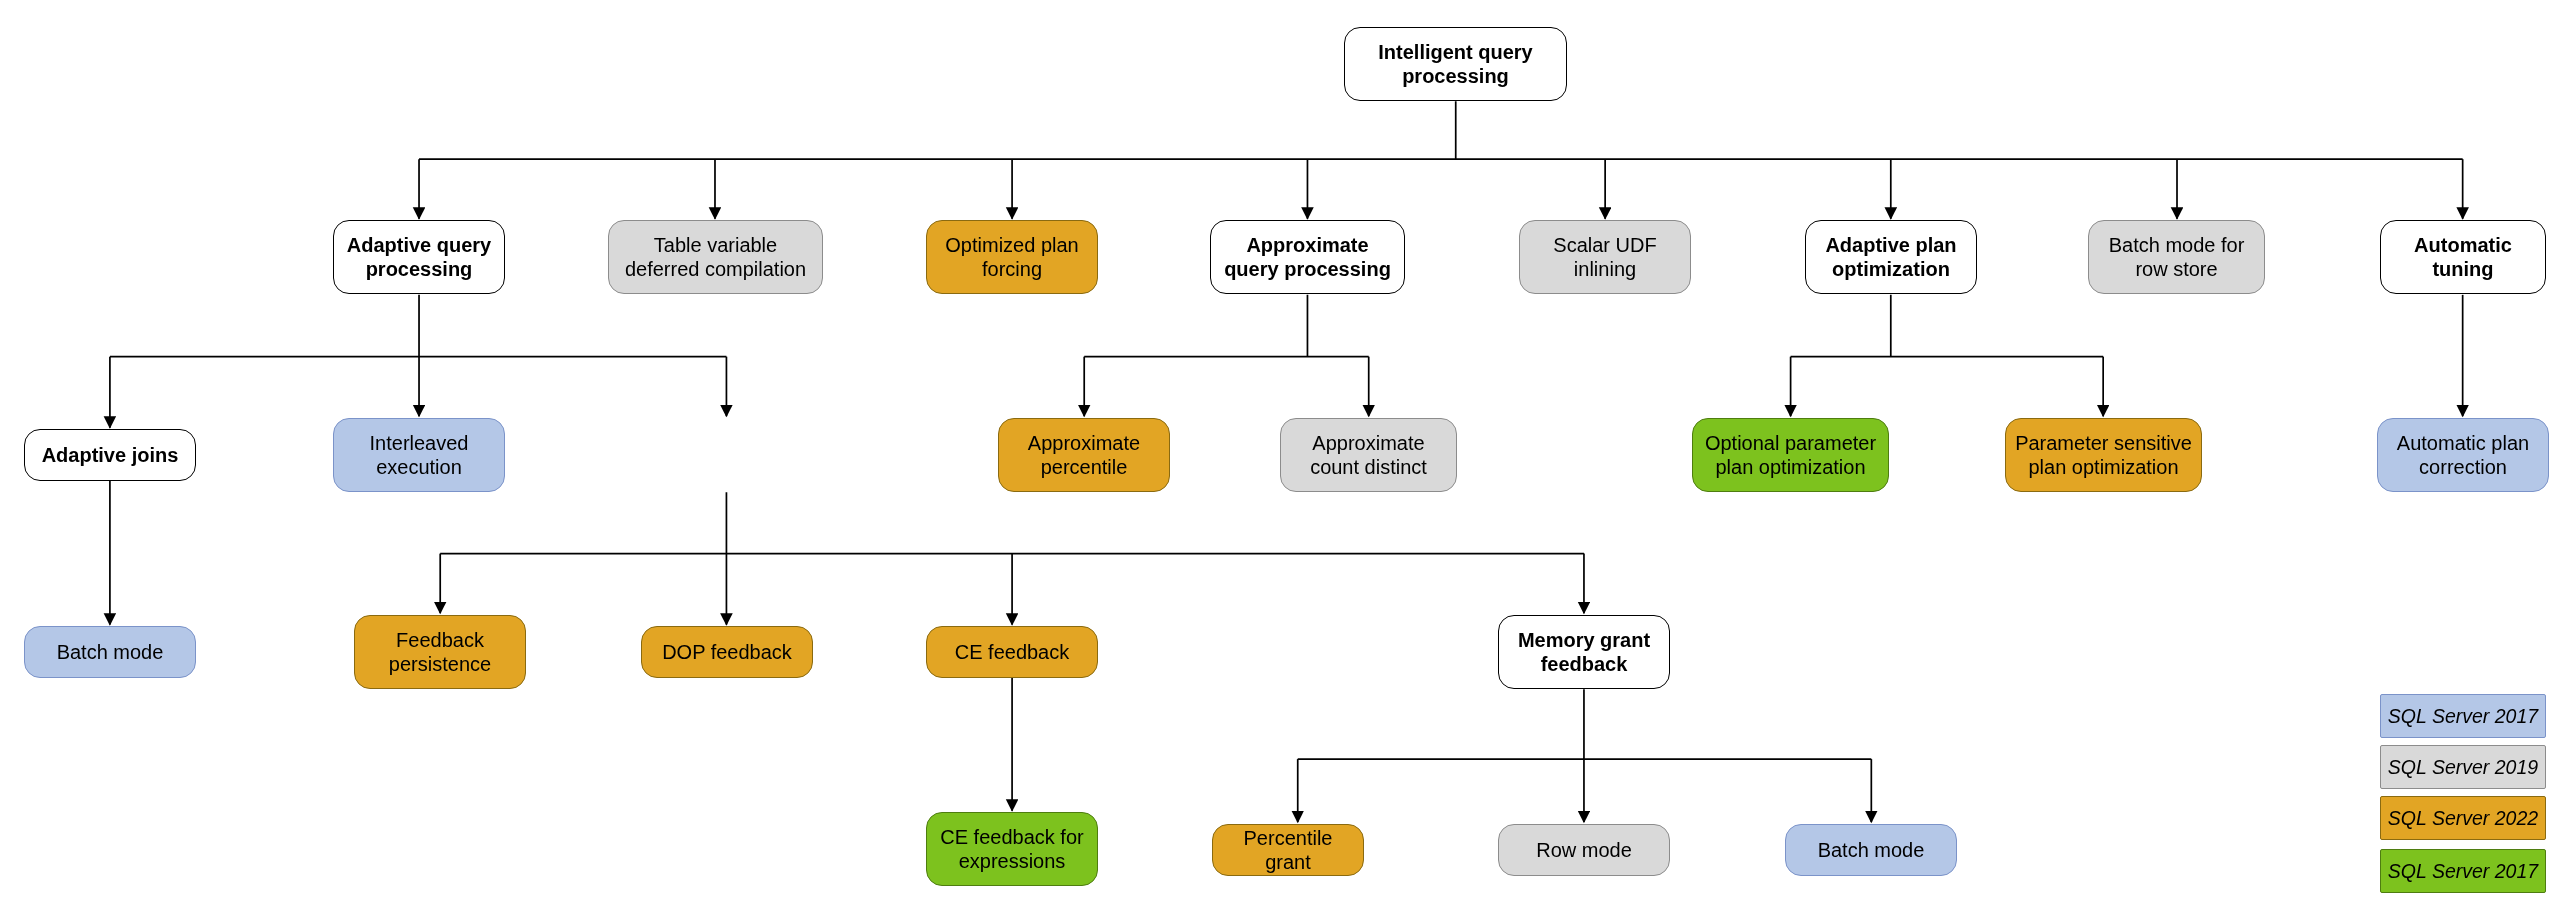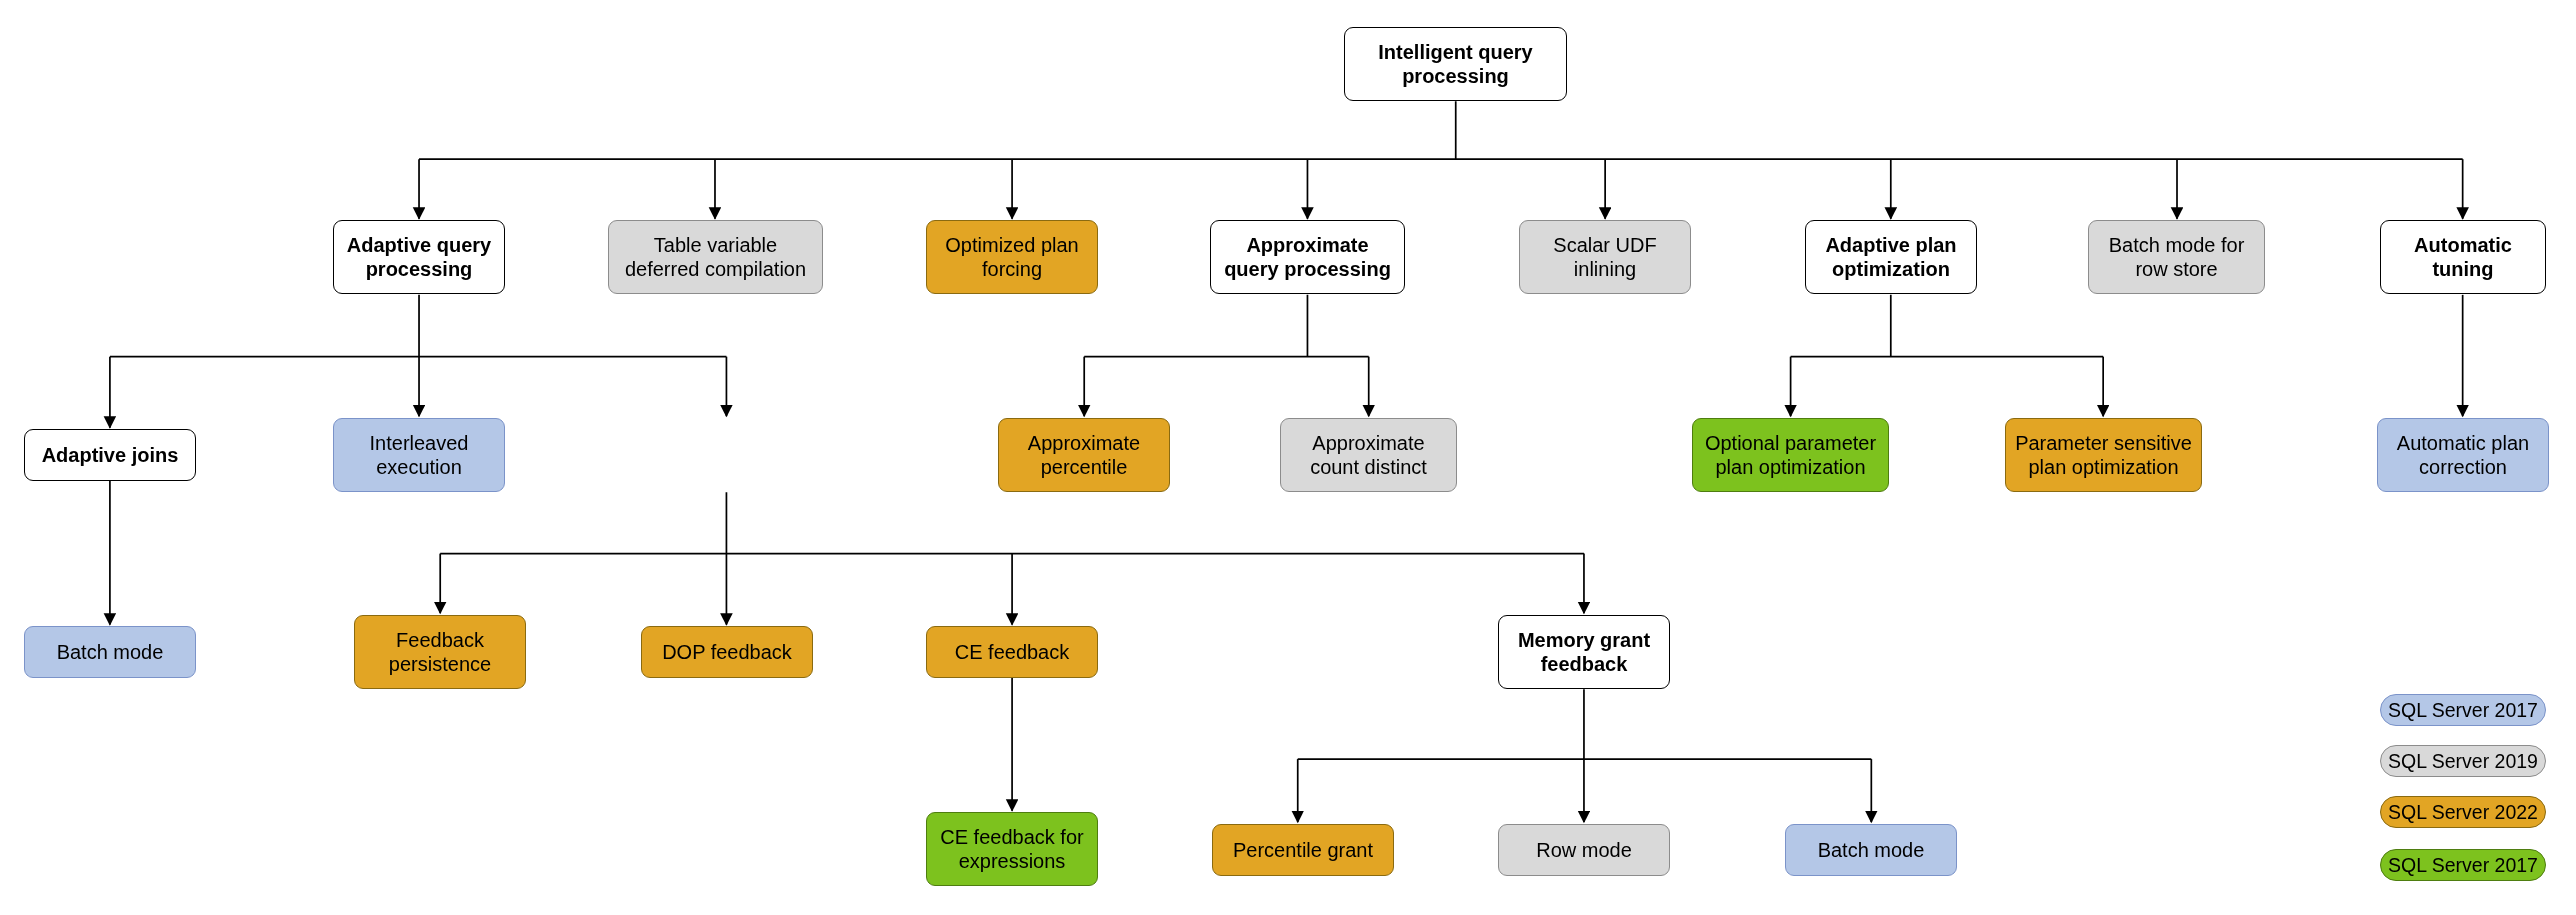--- a/index.html
+++ b/index.html
@@ -17,42 +17,43 @@
 
   .node {
     position: absolute;
     display: flex;
     align-items: center;
     justify-content: center;
     text-align: center;
     font-size: 20px;
     line-height: 1.22;
     padding: 3.4px 8px;
-    border-radius: 9px;
+    border-radius: 16px;
     color: #000000;
   }
   .one { height: 52px; }
   .two { height: 74px; }
 
   .c-white  { background: #ffffff; border: 1.7px solid #000000; font-weight: bold; }
   .c-gray   { background: #d9d9d9; border: 1.7px solid #8c8c8c; }
   .c-blue   { background: #b4c7e7; border: 1.7px solid #7b93c9; }
   .c-orange { background: #e2a524; border: 1.7px solid #8a6a10; }
   .c-green  { background: #7dc21e; border: 1.7px solid #4e7d10; }
 
   .legend-item {
     position: absolute;
     width: 166px;
-    height: 32px;
+    height: 44px;
     display: flex;
     align-items: center;
     justify-content: center;
     font-size: 19.5px;
-    border-radius: 16px;
+    border-radius: 2px;
     font-weight: normal;
+    font-style: italic;
   }
   .legend-item.c-gray, .legend-item.c-blue, .legend-item.c-orange, .legend-item.c-green { border-width: 1.4px; }
 </style>
 </head>
 <body>
 
 <div class="canvas">
 
   <svg class="wires" viewBox="0 0 4500 1600" xmlns="http://www.w3.org/2000/svg">
     <defs>
@@ -117,21 +118,21 @@
   <div class="node two c-orange" style="left:2005px; top:418px; width:197px">Parameter sensitive plan optimization</div>
   <div class="node two c-blue" style="left:2377px; top:418px; width:172px">Automatic plan correction</div>
 
   <div class="node one c-blue" style="left:24px; top:626px; width:172px">Batch mode</div>
   <div class="node two c-orange" style="left:354px; top:615px; width:172px">Feedback persistence</div>
   <div class="node one c-orange" style="left:641px; top:626px; width:172px">DOP feedback</div>
   <div class="node one c-orange" style="left:926px; top:626px; width:172px">CE feedback</div>
   <div class="node two c-green" style="left:926px; top:812px; width:172px">CE feedback for expressions</div>
 
   <div class="node two c-white" style="left:1498px; top:615px; width:172px">Memory grant feedback</div>
-  <div class="node one c-orange" style="left:1212px; top:824px; width:182px">Percentile grant</div>
+  <div class="node one c-orange" style="left:1212px; top:824px; width:152px">Percentile grant</div>
   <div class="node one c-gray" style="left:1498px; top:824px; width:172px">Row mode</div>
   <div class="node one c-blue" style="left:1785px; top:824px; width:172px">Batch mode</div>
 
   <div class="legend-item c-blue" style="left:2380px; top:694px">SQL Server 2017</div>
   <div class="legend-item c-gray" style="left:2380px; top:745px">SQL Server 2019</div>
   <div class="legend-item c-orange" style="left:2380px; top:796px">SQL Server 2022</div>
   <div class="legend-item c-green" style="left:2380px; top:849px">SQL Server 2017</div>
 
 </div>
 

